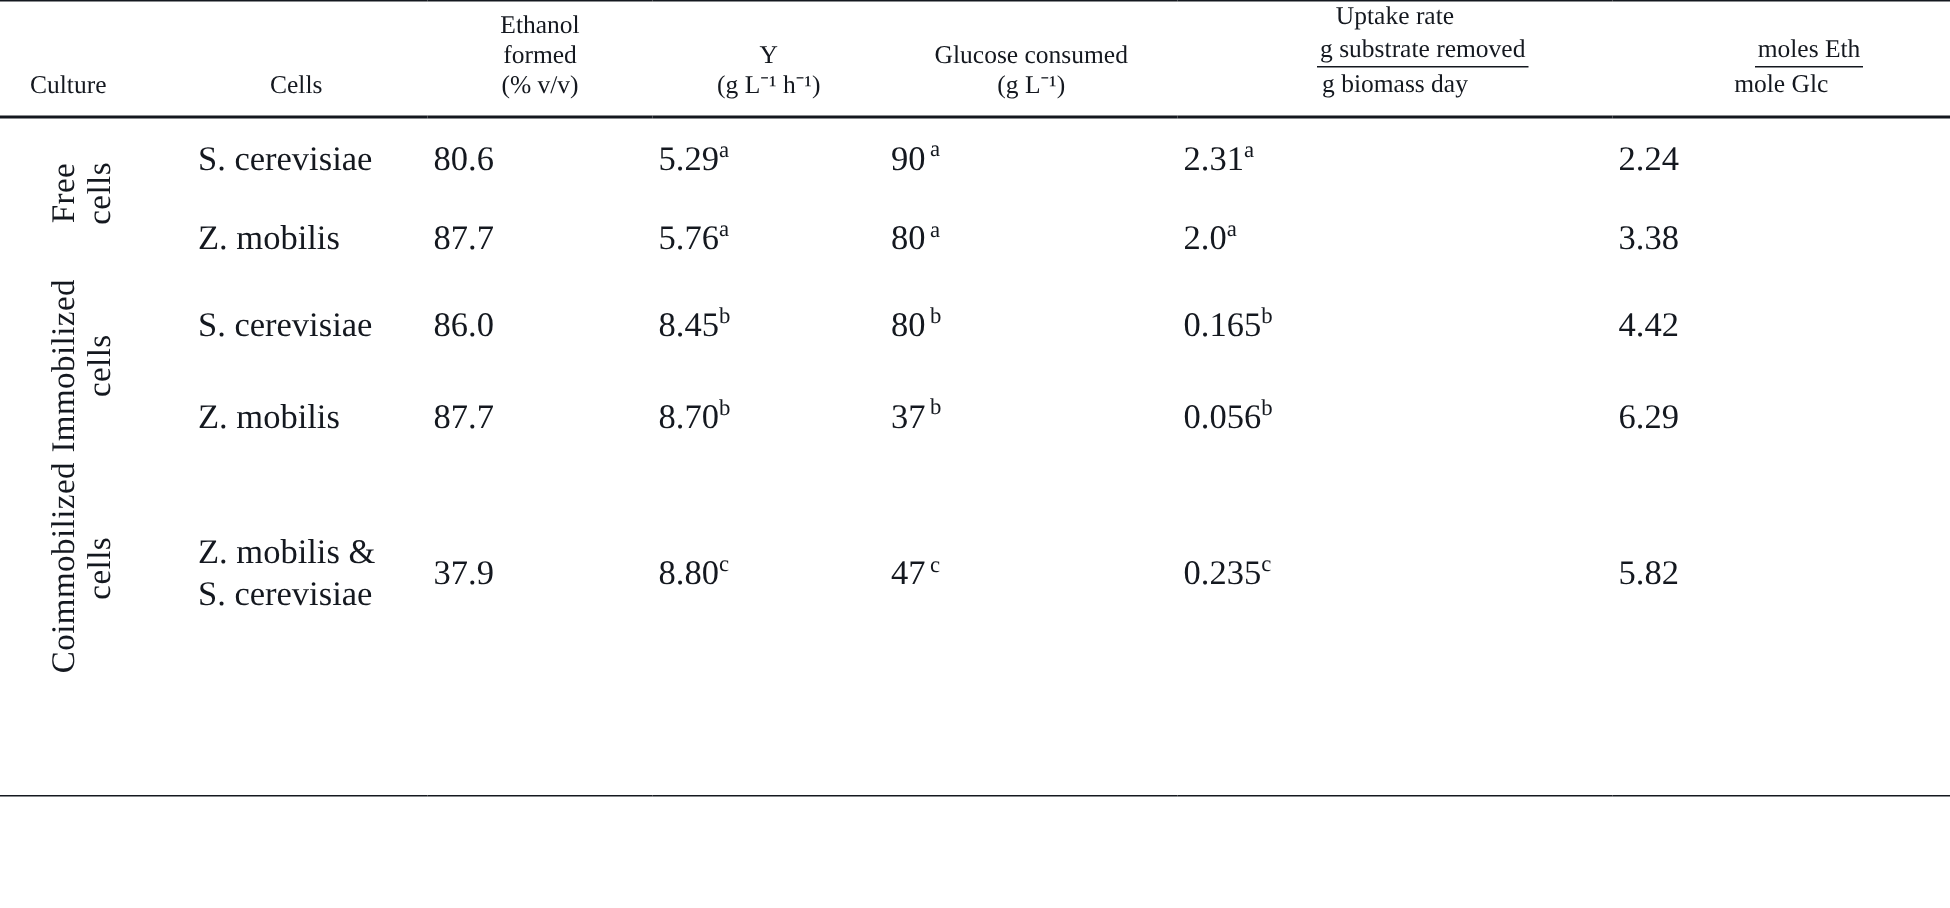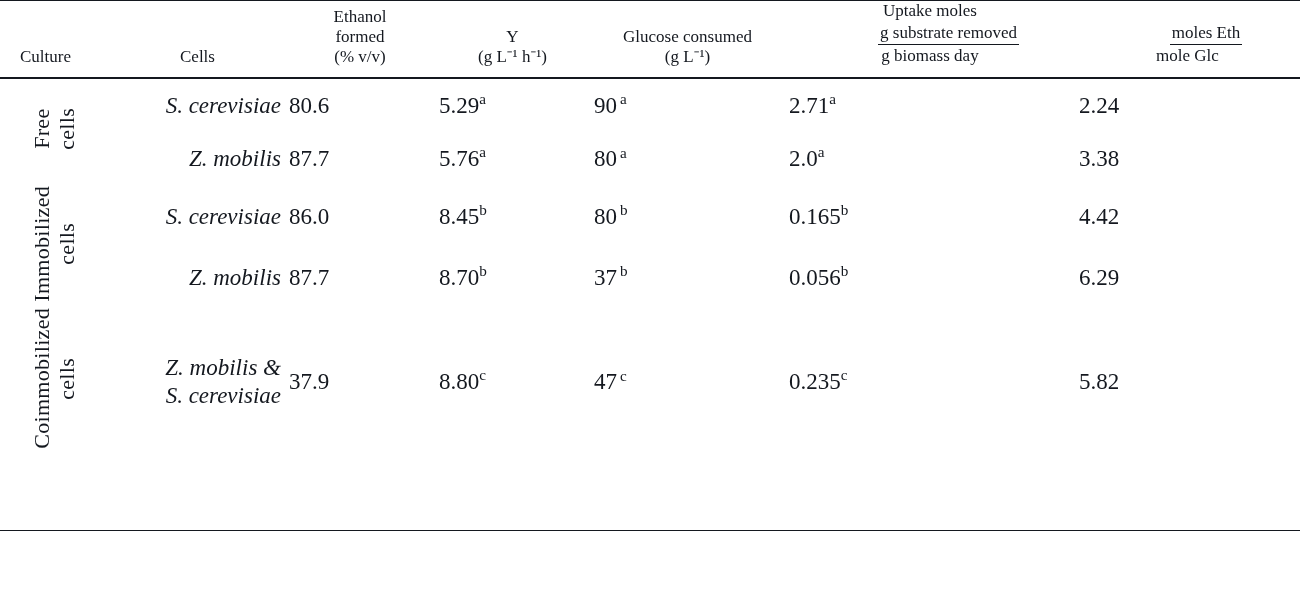--- a/index.html
+++ b/index.html
@@ -50,23 +50,22 @@
     border-bottom: 2px solid #14181f;
   }
   tbody td {
     font-size: 23px;
     text-align: left;
     padding: 13px 4px;
     vertical-align: middle;
     line-height: 1.2;
   }
   tbody td.cells-col {
-    text-align: right;
+    text-align: left;
     padding-left: 22px;
-    font-style: italic;
   }
   tbody td.group-col {
     padding: 0;
     text-align: center;
     vertical-align: middle;
     position: relative;
   }
   .group-label {
     writing-mode: vertical-rl;
     transform: rotate(180deg);
@@ -148,21 +147,21 @@
         </th>
         <th class="rule-top">
           <span class="hdr-stack">Y</span>
           <span class="hdr-stack">(g L⁻¹ h⁻¹)</span>
         </th>
         <th class="rule-top">
           <span class="hdr-stack">Glucose consumed</span>
           <span class="hdr-stack">(g L⁻¹)</span>
         </th>
         <th class="rule-top uptake-head">
-          <span class="title">Uptake moles</span>
+          <span class="title">Uptake rate</span>
           <span class="frac">
             <span class="num">g substrate removed</span>
             <span class="den">g biomass day</span>
           </span>
         </th>
         <th class="rule-top">
           <span class="frac">
             <span class="num">moles Eth</span>
             <span class="den">mole Glc</span>
           </span>
@@ -172,21 +171,21 @@
     <tbody>
       <tr>
         <td class="group-col" rowspan="2">
           <span class="group-label">Free
 cells</span>
         </td>
         <td class="cells-col">S. cerevisiae</td>
         <td>80.6</td>
         <td><span>5.29</span><sup>a</sup></td>
         <td><span>90</span><sup class="sup-space">a</sup></td>
-        <td><span>2.71</span><sup>a</sup></td>
+        <td><span>2.31</span><sup>a</sup></td>
         <td>2.24</td>
       </tr>
       <tr>
         <td class="cells-col">Z. mobilis</td>
         <td>87.7</td>
         <td><span>5.76</span><sup>a</sup></td>
         <td><span>80</span><sup class="sup-space">a</sup></td>
         <td><span>2.0</span><sup>a</sup></td>
         <td>3.38</td>
       </tr>

